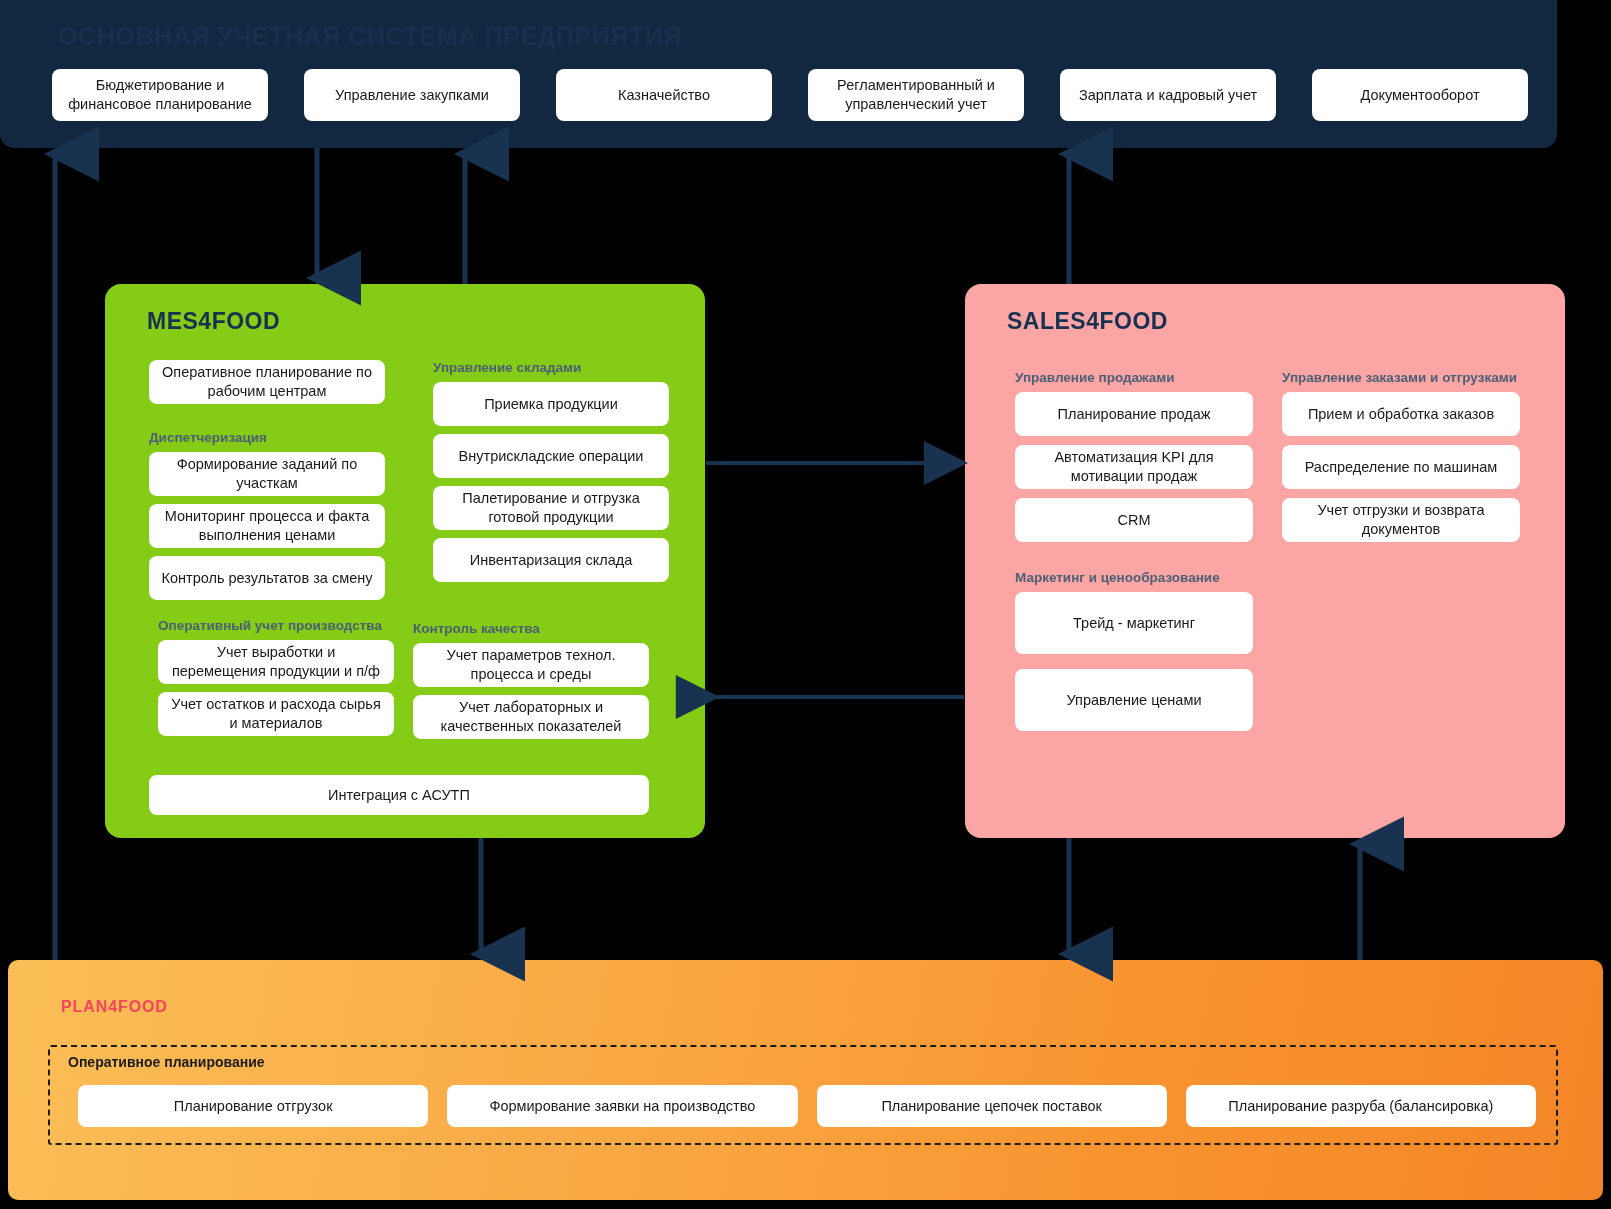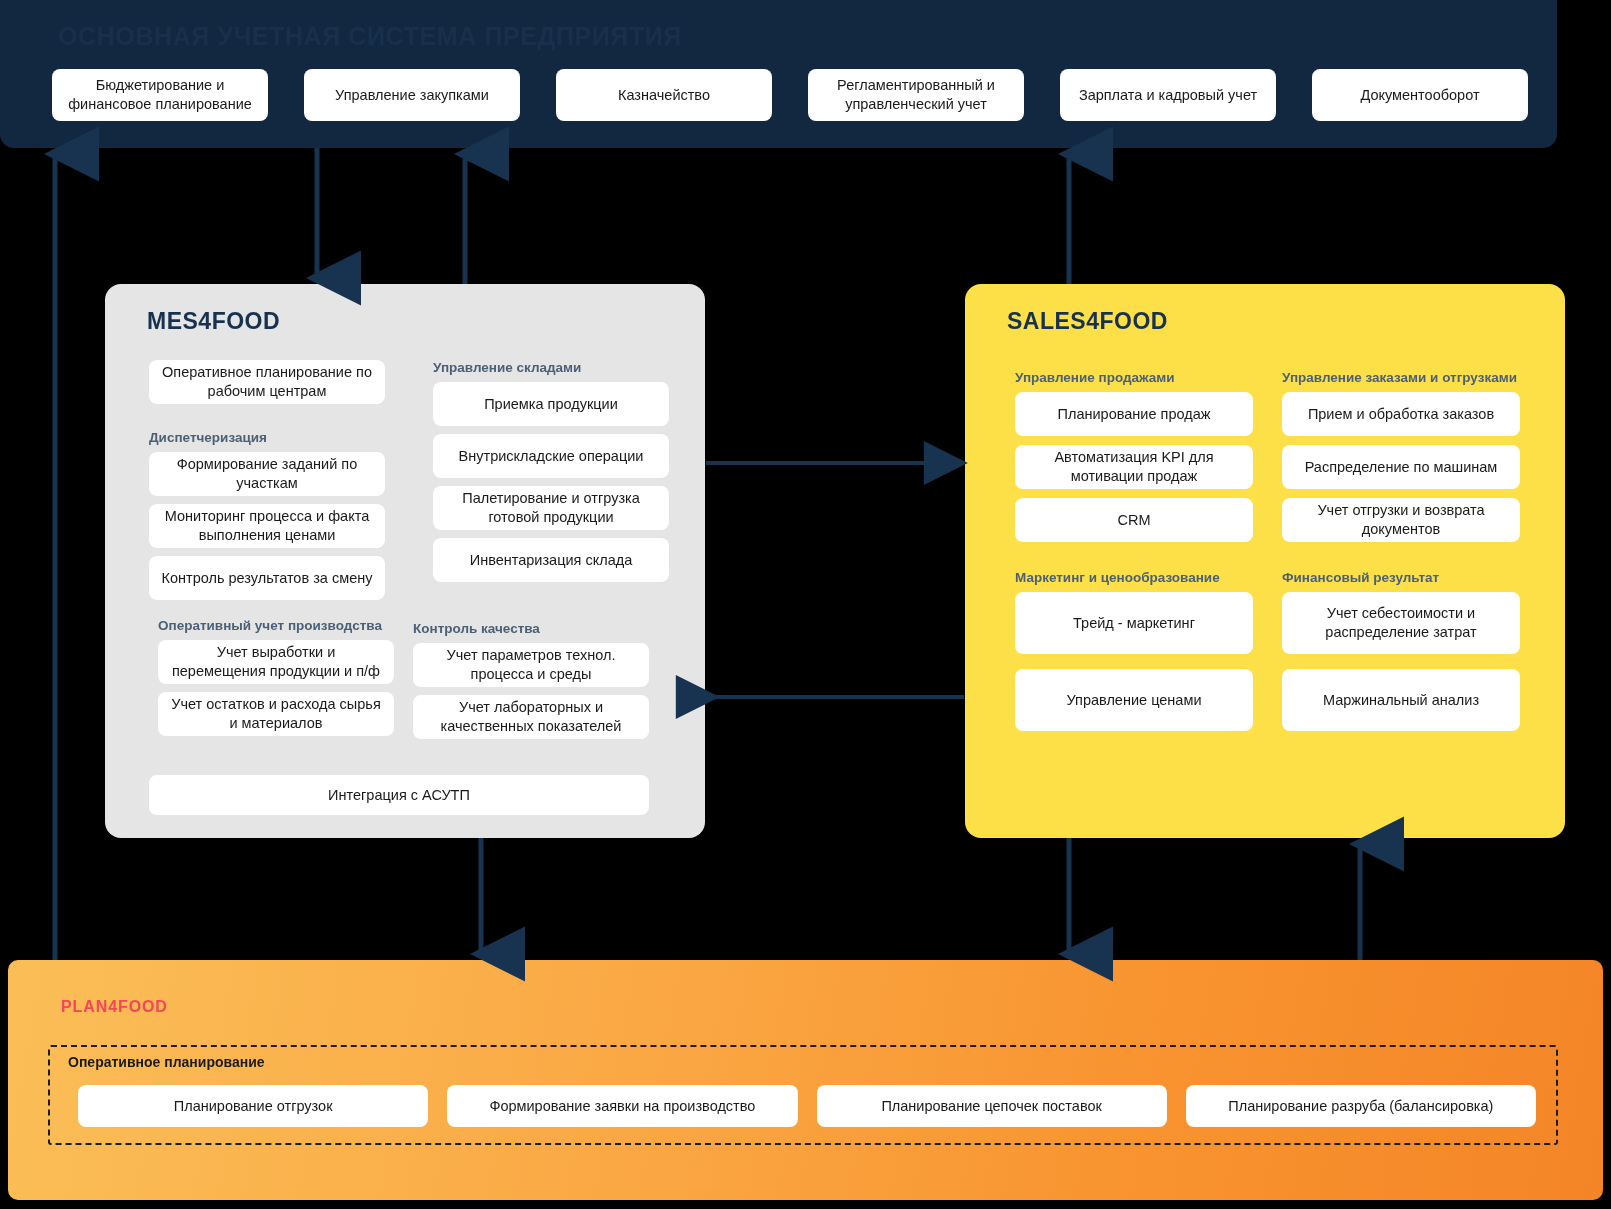--- a/index.html
+++ b/index.html
@@ -54,21 +54,21 @@
     gap: 36px;
   }
   #top-cards .card { flex: 1 1 0; height: 52px; }
 
   
   #mes-panel {
     position: absolute;
     left: 105px; top: 284px;
     width: 600px;
     height: 554px;
-    background: #e5e5e5;
+    background: #84cc16;
     border-radius: 16px;
   }
   .panel-title {
     position: absolute;
     left: 42px; top: 24px;
     font-size: 23px;
     font-weight: 700;
     letter-spacing: .5px;
     color: #17314e;
   }
@@ -93,21 +93,21 @@
   #mes-col-right-2 .card { height: 42px; margin-bottom: 8px; }
   .tall { height: 44px !important; }
   .sect-gap { height: 18px; }
 
   
   #sales-panel {
     position: absolute;
     left: 965px; top: 284px;
     width: 600px;
     height: 554px;
-    background: #fde047;
+    background: #fca5a5;
     border-radius: 16px;
   }
   #sales-col-a { position: absolute; left: 50px;  top: 86px;  width: 238px; }
   #sales-col-b { position: absolute; left: 317px; top: 86px;  width: 238px; }
   #sales-col-c { position: absolute; left: 50px;  top: 286px; width: 238px; }
   #sales-col-d { position: absolute; left: 317px; top: 286px; width: 238px; }
   #sales-col-a .card, #sales-col-b .card { height: 42px; margin-bottom: 9px; }
   #sales-col-c .card, #sales-col-d .card { height: 62px; margin-bottom: 15px; }
 
   
@@ -229,25 +229,20 @@
     <div class="card tall">Распределение по машинам</div>
     <div class="card tall">Учет отгрузки и возврата документов</div>
   </div>
 
   <div id="sales-col-c">
     <div class="sect-head">Маркетинг и ценообразование</div>
     <div class="card">Трейд - маркетинг</div>
     <div class="card">Управление ценами</div>
   </div>
 
-  <div id="sales-col-d">
-    <div class="sect-head">Финансовый результат</div>
-    <div class="card">Учет себестоимости и распределение затрат</div>
-    <div class="card">Маржинальный анализ</div>
-  </div>
 </div>
 
 <div id="plan-panel">
   <div id="plan-title">PLAN4FOOD</div>
 </div>
 <div id="plan-dashed"></div>
 <div id="plan-sub">Оперативное планирование</div>
 <div id="plan-cards">
   <div class="card">Планирование отгрузок</div>
   <div class="card">Формирование заявки на производство</div>

